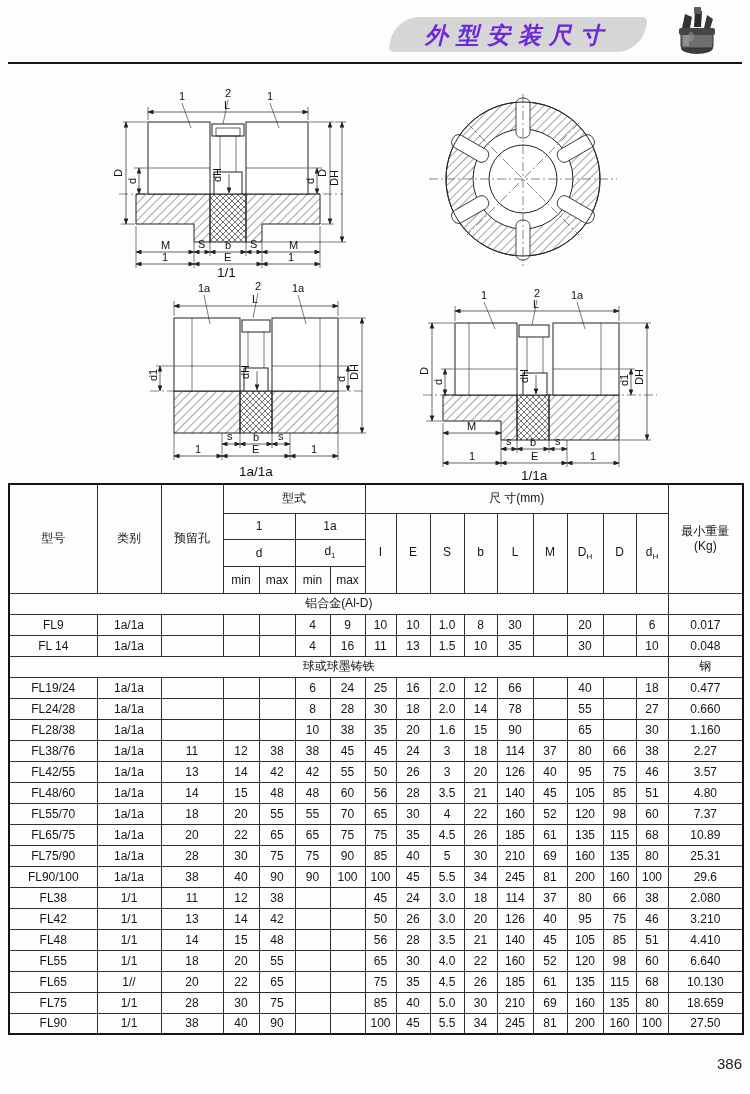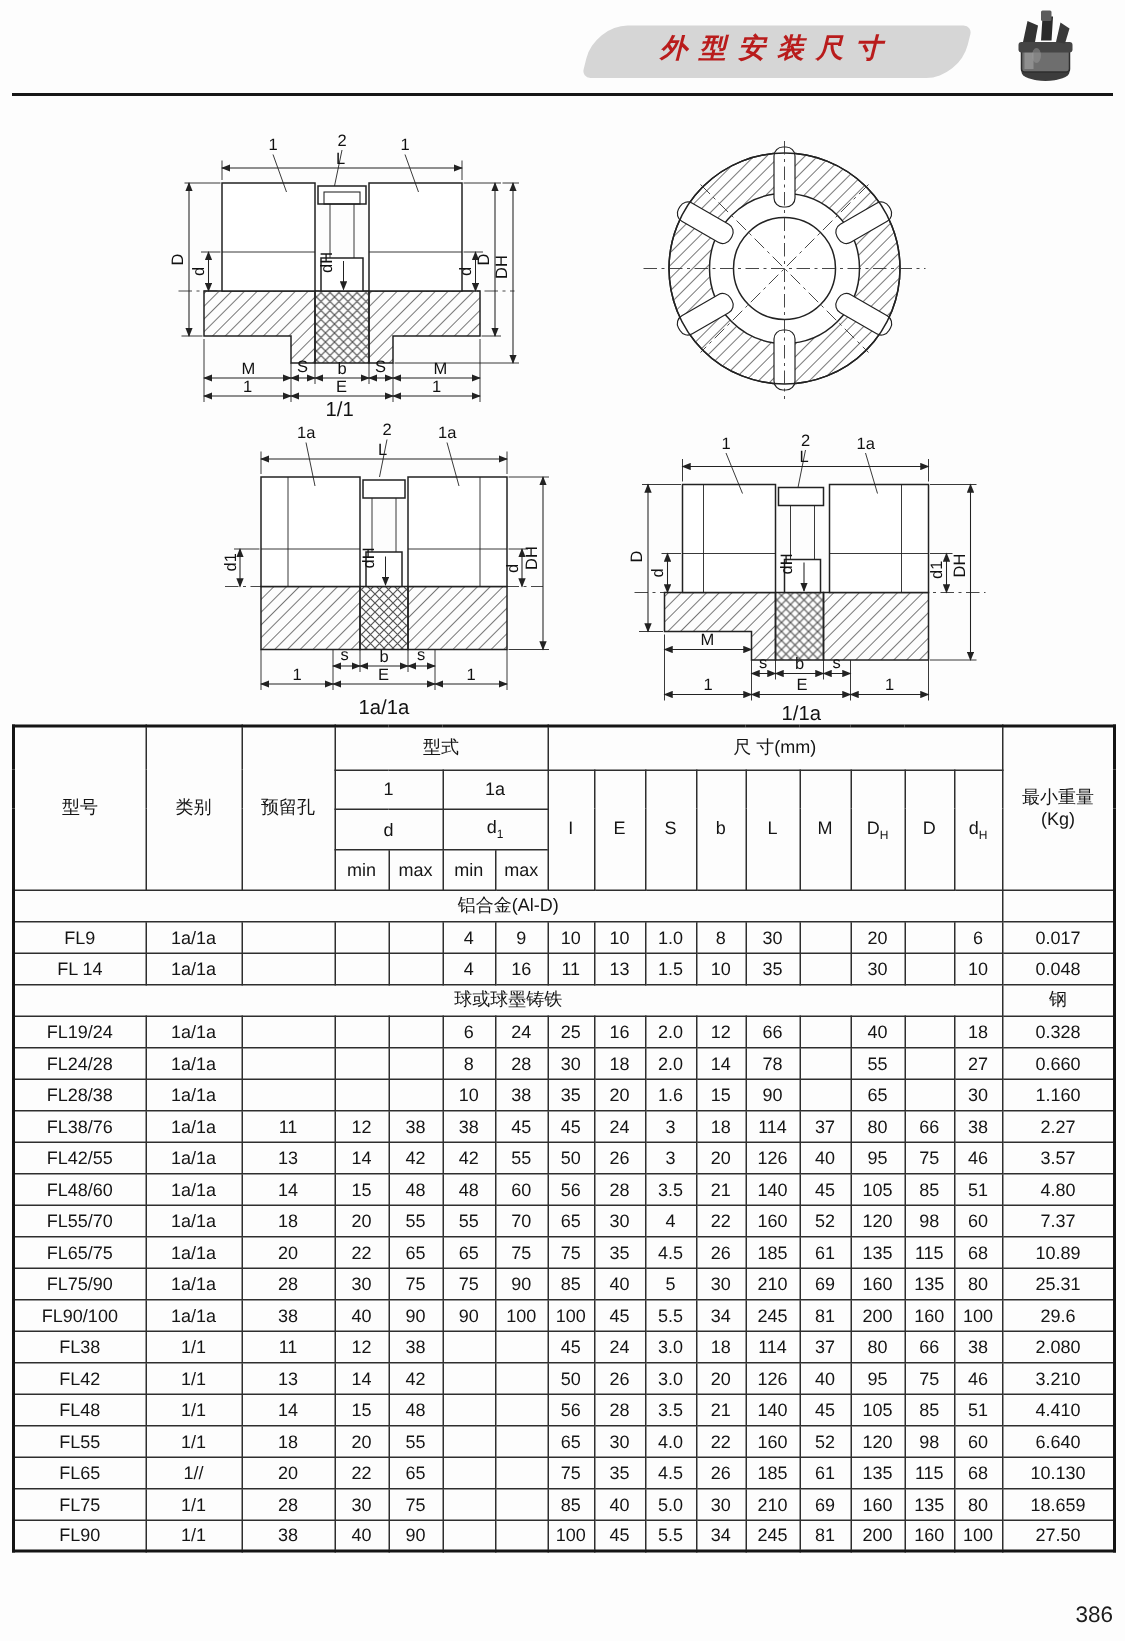--- a/index.html
+++ b/index.html
@@ -5,21 +5,21 @@
   html,body{margin:0;padding:0;}
   body{
     width:750px;height:1094px;position:relative;background:#fdfdfd;
     font-family:"Liberation Sans","DejaVu Sans",sans-serif;color:#111;
     overflow:hidden;
   }
   
   .banner{position:absolute;left:392px;top:17px;width:252px;height:35px;
     background:#d6d6d6;border-radius:22px 6px 22px 6px;transform:skewX(-14deg);}
   .banner-text{position:absolute;left:392px;top:20px;width:252px;text-align:center;
-    font-weight:bold;font-style:italic;font-size:18px;letter-spacing:8px;color:#b91c1c;white-space:nowrap;}
+    font-weight:bold;font-style:italic;font-size:23px;letter-spacing:8px;color:#6d28d9;white-space:nowrap;}
   .head-rule{position:absolute;left:8px;top:62px;width:734px;height:2px;background:#161616;}
   .product-icon{position:absolute;left:671px;top:6px;width:52px;height:52px;}
   
   .drw{position:absolute;}
   .oln{fill:#fff;stroke:#222;stroke-width:1;}
   .thin{fill:none;stroke:#222;stroke-width:0.7;}
   .ht{fill:url(#hat);stroke:#222;stroke-width:1;}
   .xh{fill:url(#xhat);stroke:#222;stroke-width:1;}
   .cl{stroke:#333;stroke-width:0.6;stroke-dasharray:9 3 2 3;fill:none;}
   .ext{stroke:#222;stroke-width:0.6;fill:none;}
@@ -34,21 +34,21 @@
     text-align:center;vertical-align:middle;padding:0;overflow:hidden;white-space:nowrap;}
   table.dims{border:2px solid #151515;}
   table.dims thead tr.hr1{height:29px;}
   table.dims thead tr.hr2{height:26px;}
   table.dims thead tr.hr3{height:27px;}
   table.dims thead tr.hr4{height:27px;}
   table.dims tbody tr{height:21px;}
   table.dims sub{font-size:8px;}
   .wtcell div{line-height:15px;}
   .page-num{position:absolute;left:700px;top:1055px;width:42px;text-align:right;
-    font-size:15px;color:#1c1c1c;margin-top:13px;}
+    font-size:15px;color:#1c1c1c;}
 </style>
 </head>
 <body>
 
 <svg width="0" height="0" style="position:absolute" aria-hidden="true">
   <defs>
     <pattern id="hat" width="6" height="6" patternUnits="userSpaceOnUse" patternTransform="rotate(45)">
       <line x1="0" y1="0" x2="0" y2="6" stroke="#4a4a4a" stroke-width="1"></line>
     </pattern>
     <pattern id="xhat" width="6" height="6" patternUnits="userSpaceOnUse">
@@ -434,21 +434,21 @@
         <td>24</td>
         <td>25</td>
         <td>16</td>
         <td>2.0</td>
         <td>12</td>
         <td>66</td>
         <td></td>
         <td>40</td>
         <td></td>
         <td>18</td>
-        <td>0.328</td>
+        <td>0.477</td>
       </tr>
       <tr>
         <td>FL24/28</td>
         <td>1a/1a</td>
         <td></td>
         <td></td>
         <td></td>
         <td>8</td>
         <td>28</td>
         <td>30</td>

